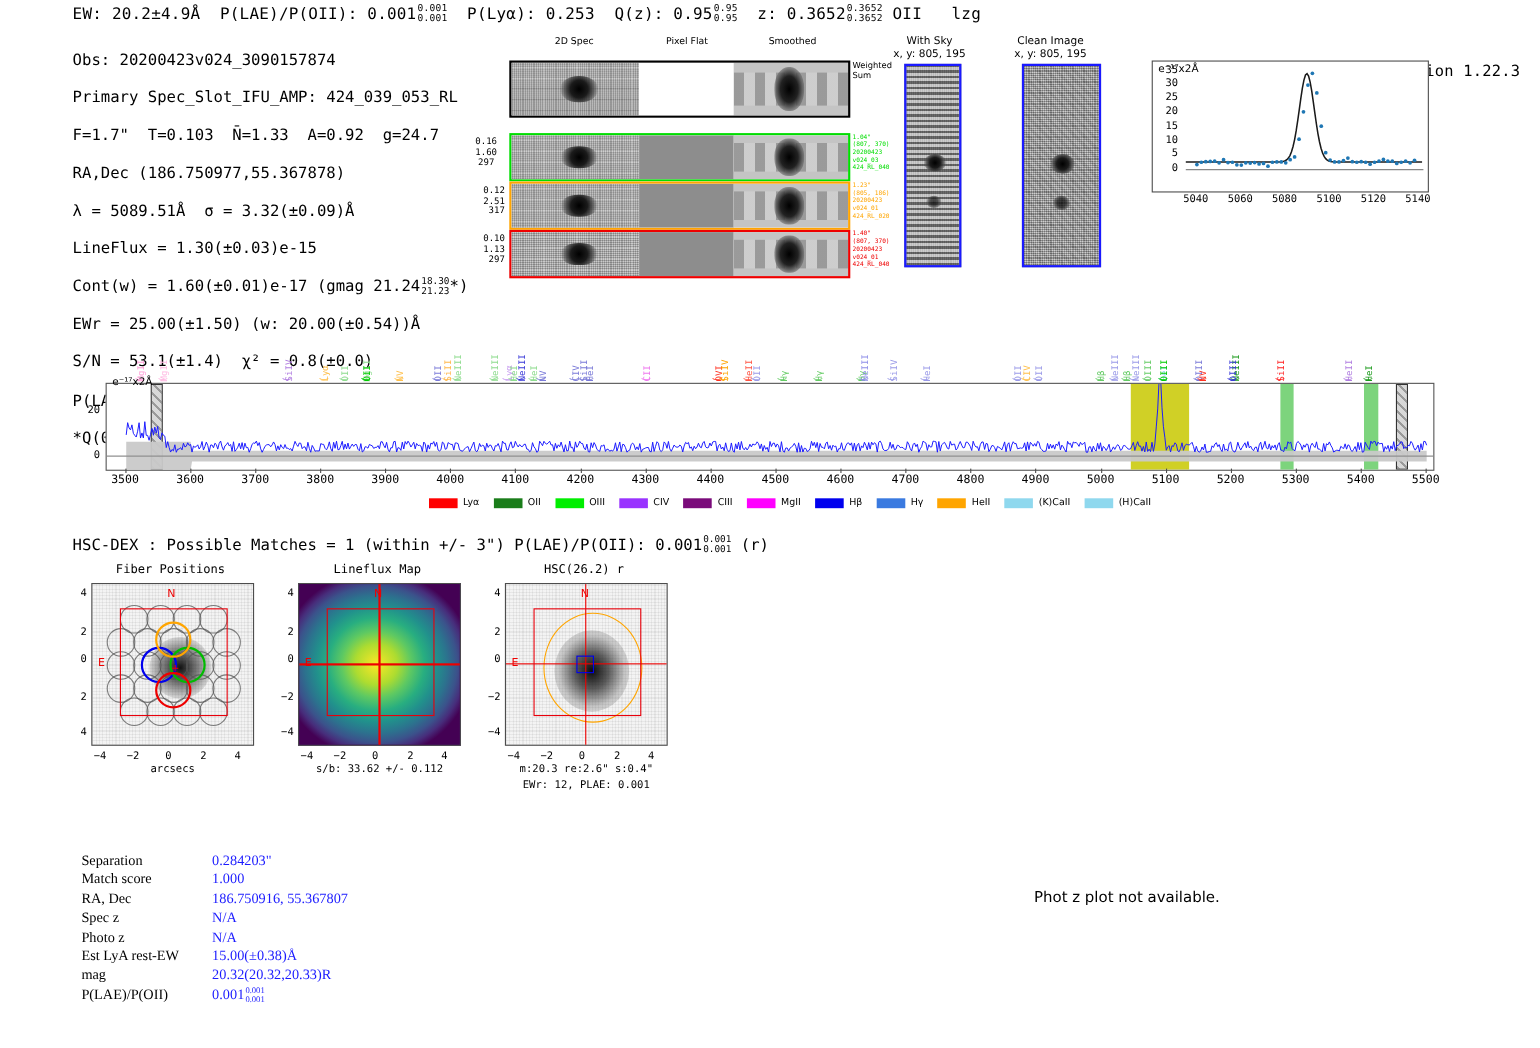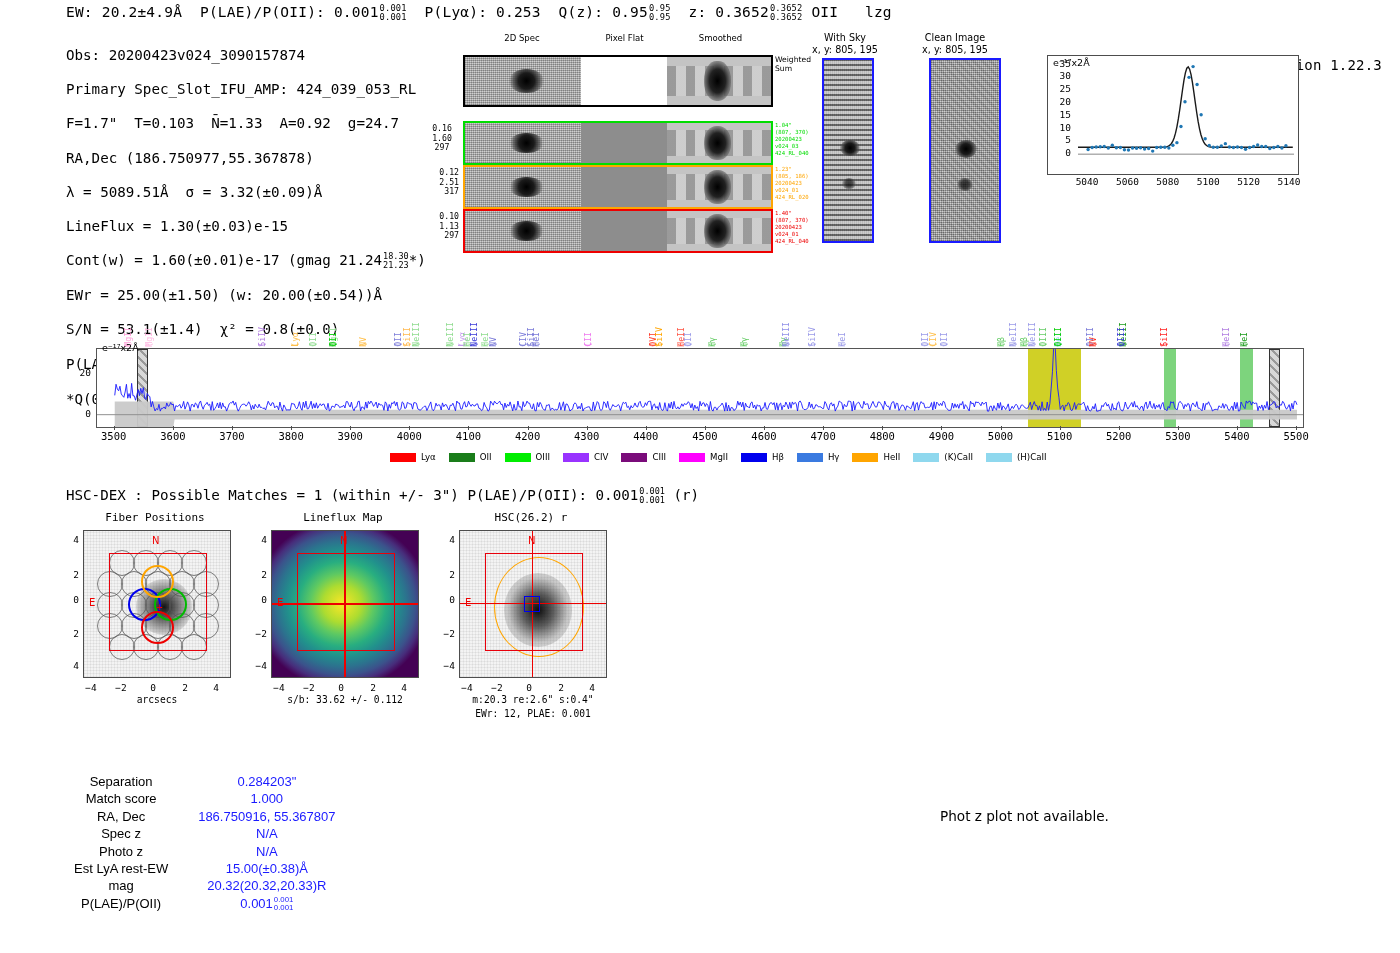--- a/index.html
+++ b/index.html
@@ -80,21 +80,21 @@
   .fibtex{background-color:#f2f2f2;background-image:
       repeating-linear-gradient(0deg,rgba(0,0,0,.05) 0 1px,rgba(255,255,255,.05) 1px 3px),
       repeating-linear-gradient(90deg,rgba(0,0,0,.05) 0 1px,rgba(255,255,255,.05) 1px 3px);}
   .fiber{position:absolute;border:1px solid #555;border-radius:50%;box-sizing:border-box;}
   .redrect{position:absolute;border:1.4px solid #e8000b;box-sizing:border-box;}
   .galblob{position:absolute;border-radius:50%;}
   .caption{position:absolute;font-size:9.6px;text-align:center;line-height:12px;}
 
   
   #tbl{top:772px;left:72px;font-size:13px;line-height:15.4px;}
-  #tbl td{padding:0;vertical-align:top;font-family:Liberation Sans, sans-serif;text-align:center;}
+  #tbl td{padding:0;vertical-align:top;font-family:Liberation Serif, serif;}
   .tkey{padding-right:28px !important;white-space:nowrap;}
   .tval{color:#1a1aff;white-space:nowrap;}
   #photoz{top:808px;left:940px;font-size:13.6px;
           font-family:"DejaVu Sans","Liberation Sans",sans-serif;}
 </style>
 </head>
 <body>
 
 <div class="abs mono nowrap" id="hdr-line">
   <span>EW: 20.2±4.9Å</span>&nbsp;

